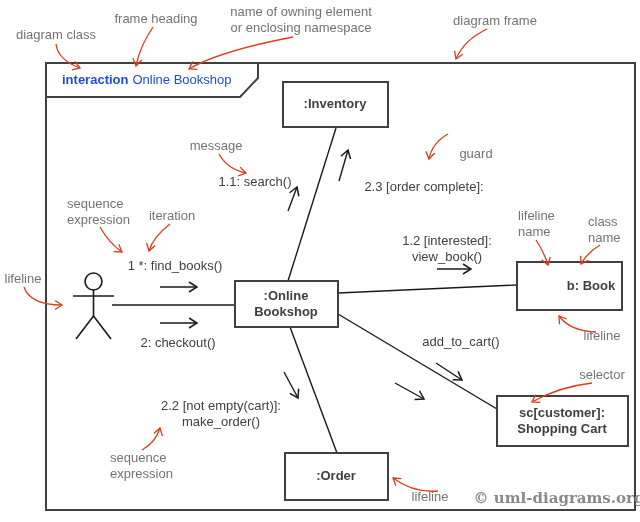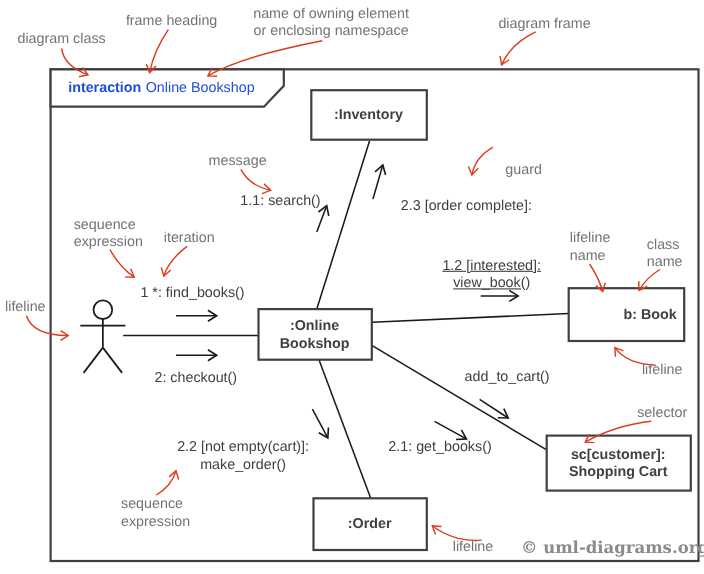--- a/index.html
+++ b/index.html
@@ -102,30 +102,29 @@
   <div class="t b" style="left:562px;top:421px;">
     <span class="ln">sc[customer]:</span>
     <span class="ln">Shopping Cart</span>
   </div>
   <div class="t b" style="left:336px;top:476px;">:Order</div>
 
   <div class="t" style="left:255px;top:182px;">1.1: search()</div>
   <div class="t" style="left:390px;top:187px;margin-left:34px;">
     <span class="ln">2.3 [order complete]:</span>
   </div>
-  <div class="t" style="left:447px;top:249px;text-decoration:underline;">
+  <div class="t" style="left:447px;top:249px;">
     <span class="ln">1.2 [interested]:</span>
     <span class="ln">view_book()</span>
   </div>
   <div class="t" style="left:175px;top:266px;">1 *: find_books()</div>
   <div class="t" style="left:178px;top:343px;">2: checkout()</div>
   <div class="t" style="left:461px;top:342px;">
     <span class="ln">add_to_cart()</span>
   </div>
-  <div class="t" style="left:400px;top:406px;">2.1: get_books()</div>
   <div class="t" style="left:221px;top:414px;">
     <span class="ln">2.2 [not empty(cart)]:</span>
     <span class="ln">make_order()</span>
   </div>
 
   <div class="t red" style="left:56px;top:35px;">diagram class</div>
   <div class="t red" style="left:156px;top:19px;">frame heading</div>
   <div class="t red" style="left:301px;top:20px;">
     <span class="ln">name of owning element</span>
     <span class="ln">or enclosing namespace</span>

